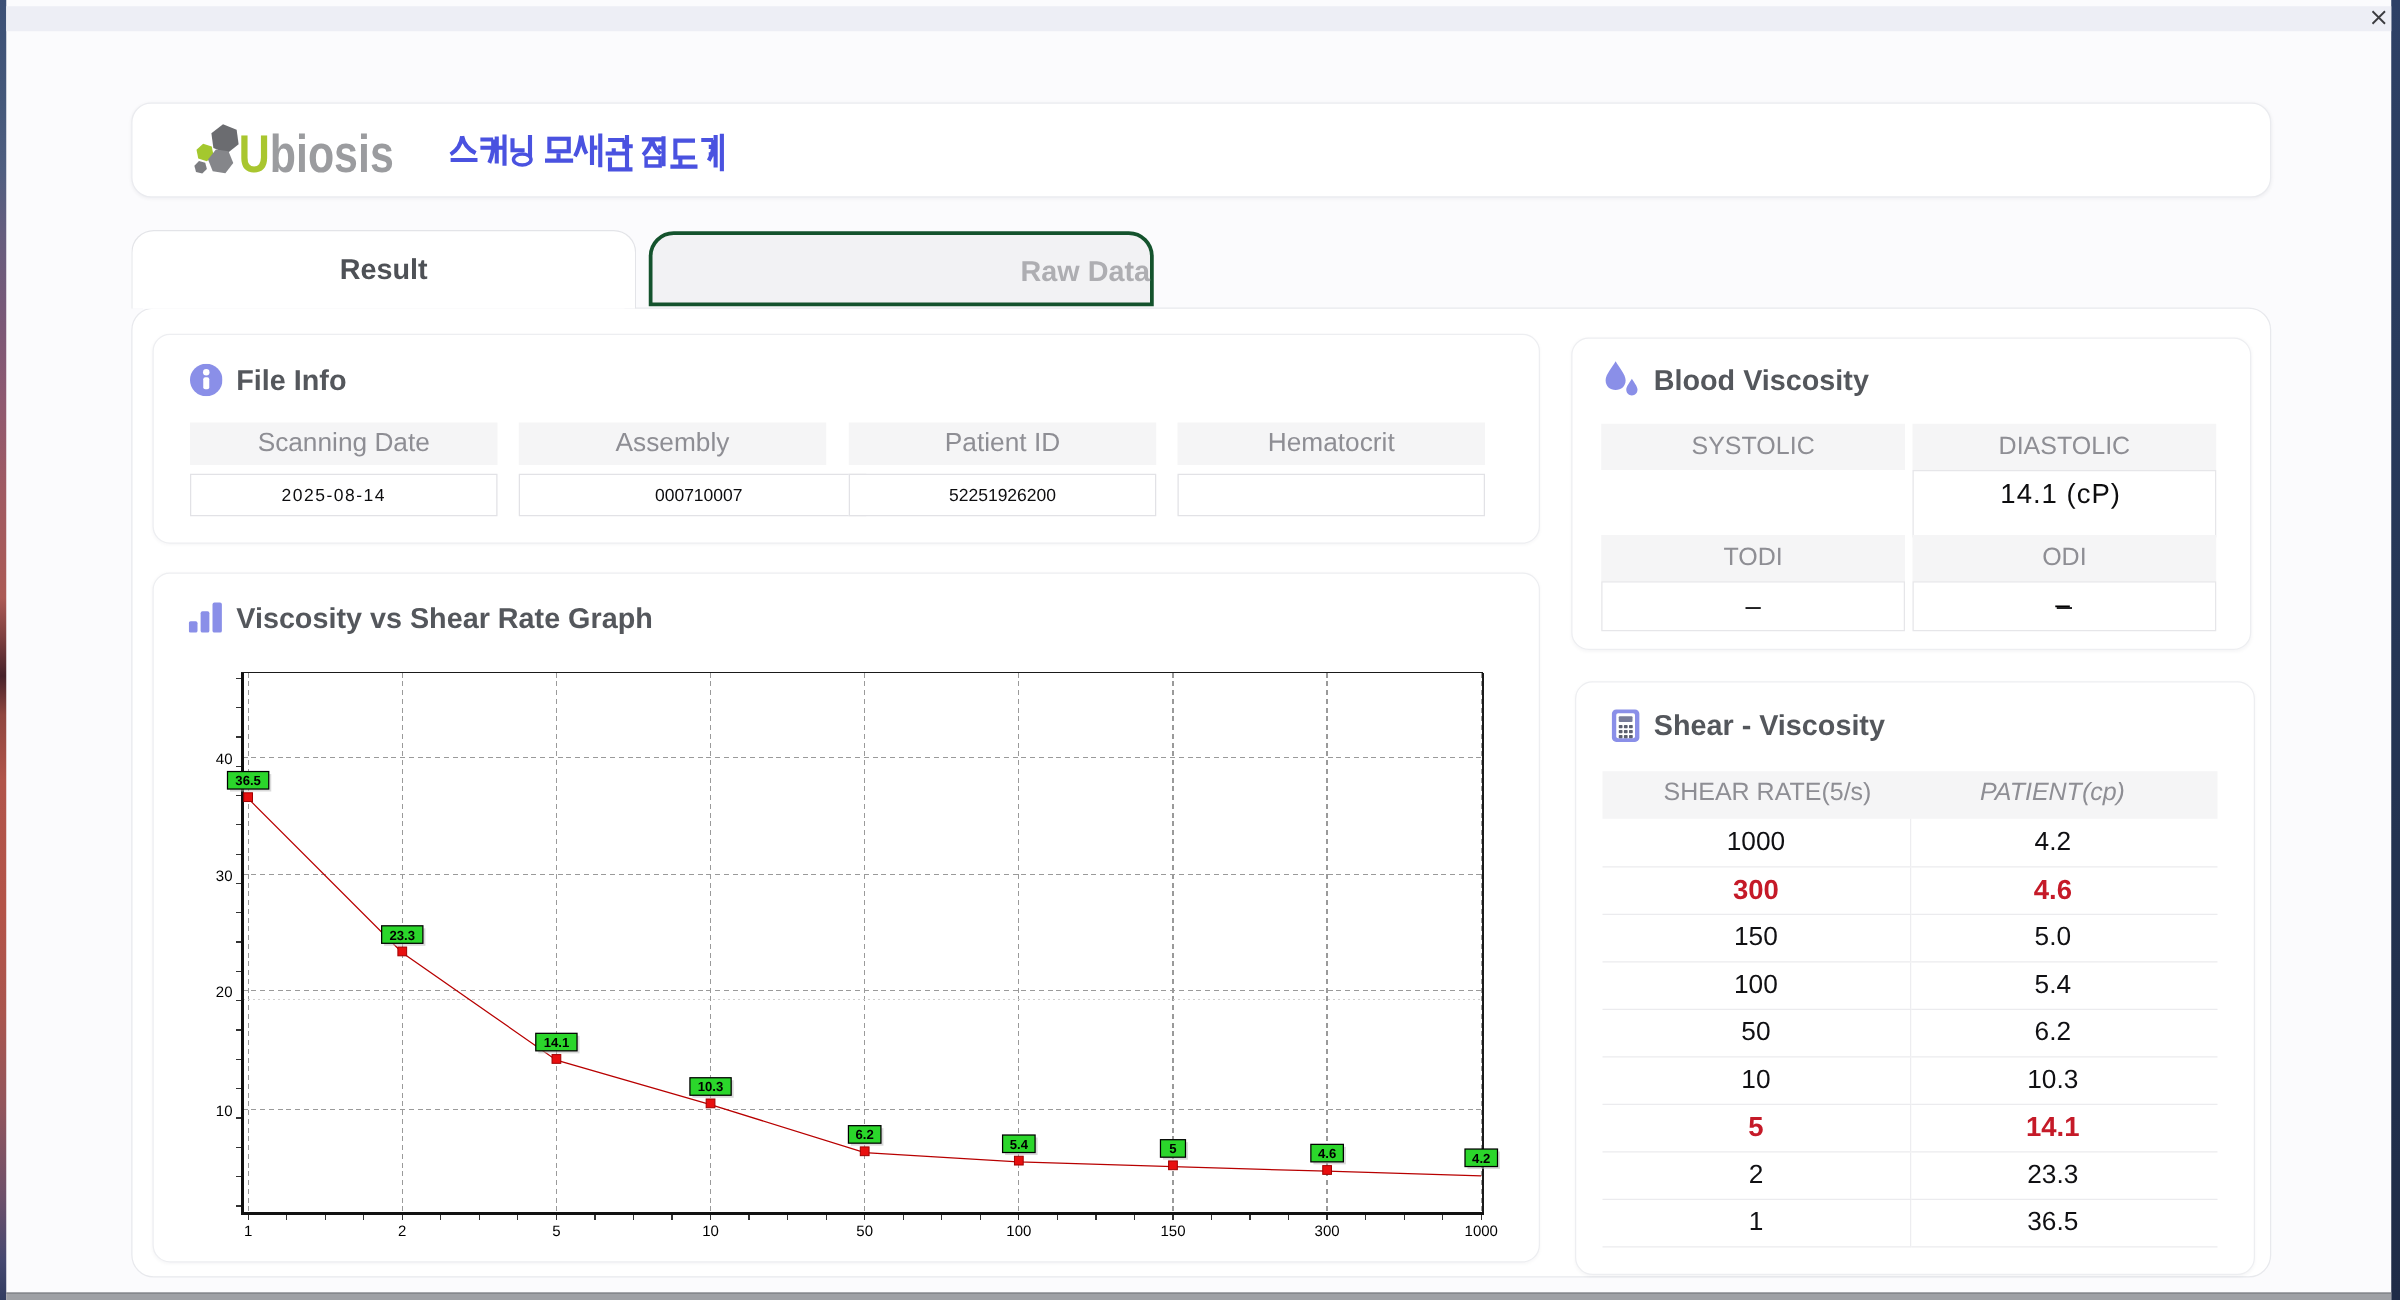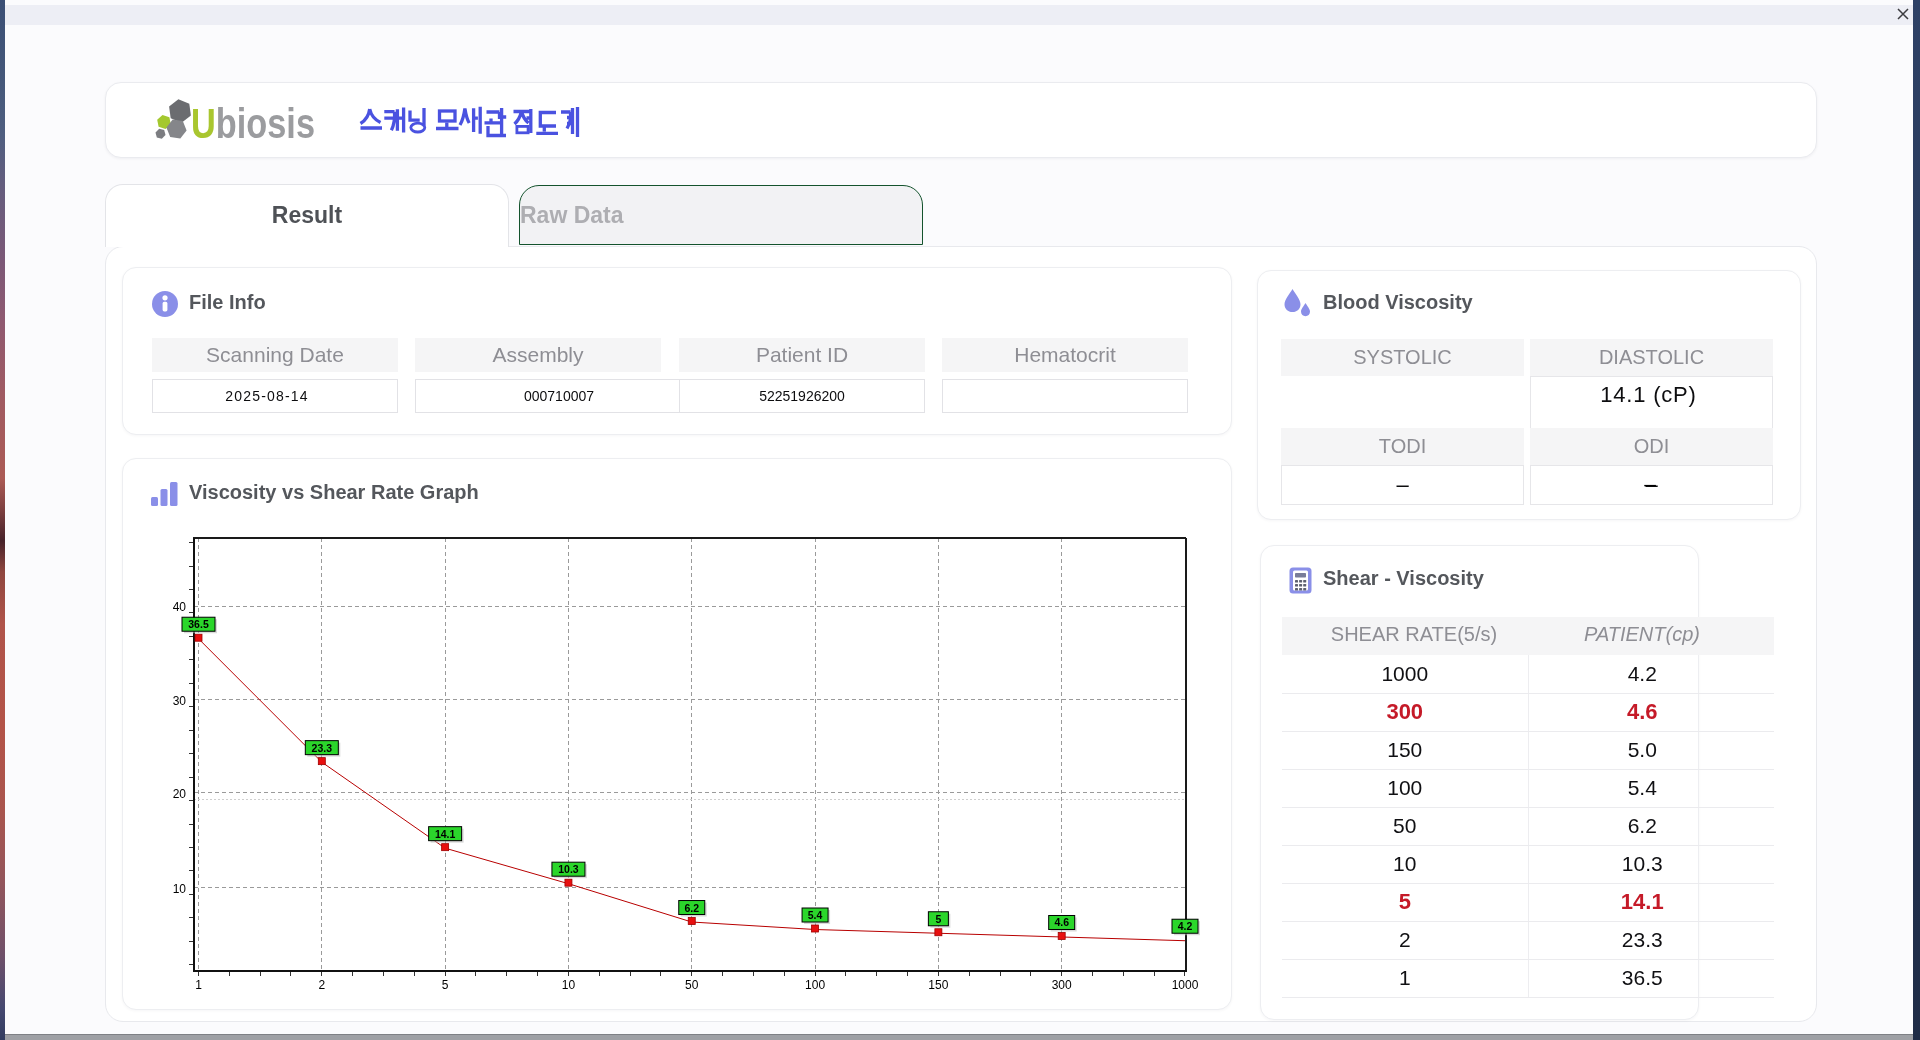--- a/index.html
+++ b/index.html
@@ -5,29 +5,29 @@
   * { margin:0; padding:0; box-sizing:border-box; }
   html,body { width:1920px; height:1040px; overflow:hidden; background:#fbfbfd; font-family:"Liberation Sans", sans-serif; }
   .abs { position:absolute; }
   #wpL { left:0; top:0; width:5px; height:1040px;
     background:linear-gradient(to bottom,#3b4f75 0%,#45587a 8%,#4f5e80 13%,#655d7e 18%,#7b5877 25%,#8f5970 31%,#a05a62 38%,#ab5a55 46%,#7e4040 49%,#47222a 52%,#8f463f 55%,#b0544a 60%,#b35348 70%,#a9554e 78%,#92555c 85%,#6e506a 92%,#454870 97%,#323c60 100%); }
   #wpR { left:1913px; top:0; width:7px; height:1040px; background:linear-gradient(to bottom,#2e4166 0%,#253655 50%,#1f2c47 100%); }
   #titlebar { left:5px; top:5px; width:1908px; height:20px; background:#edeef5; }
   #scroll { left:5px; top:1034px; width:1908px; height:6px; background:#9ea0a5; border-top:1px solid #7e8085; }
   .card { position:absolute; background:#fff; border:1px solid #eaebef; border-radius:16px; box-shadow:0 1px 3px rgba(16,24,40,.05); }
   #header { left:105px; top:82px; width:1712px; height:76px; }
-  #tab-raw { position:absolute; left:519px; top:185px; width:404px; height:60px; background:#f2f2f4; border:1px solid #14532d; border-radius:20px 20px 0 0; color:#aeaeb2; font-size:23px; font-weight:bold; text-align:left; line-height:58px; z-index:1; }
+  #tab-raw { position:absolute; left:519px; top:185px; width:404px; height:60px; background:#f2f2f4; border:3px solid #14532d; border-radius:20px 20px 0 0; color:#aeaeb2; font-size:23px; font-weight:bold; text-align:right; line-height:58px; z-index:1; }
   #panel { position:absolute; left:105px; top:246px; width:1712px; height:776px; background:#fff; border:1px solid #e8e9ed; border-radius:18px; z-index:2; }
   #tab-result { position:absolute; left:105px; top:184px; width:404px; height:63px; background:#fff; border:1px solid #e3e4e8; border-bottom:none; border-radius:18px 18px 0 0; color:#4e5156; font-size:23px; font-weight:bold; text-align:center; line-height:60px; z-index:3; }
   .icard { position:absolute; background:#fff; border:1px solid #edeef1; border-radius:14px; box-shadow:0 1px 3px rgba(16,24,40,.04); z-index:4; }
   #fileinfo { left:122px; top:267px; width:1110px; height:168px; }
   #graph { left:122px; top:458px; width:1110px; height:552px; }
   #blood { left:1257px; top:270px; width:544px; height:250px; }
-  #shear { left:1260px; top:545px; width:439px; height:475px; }
-  .sect-title { position:absolute; font-size:20px; font-weight:bold; color:#54575c; }
+  #shear { left:1260px; top:545px; width:544px; height:475px; }
+  .sect-title { position:absolute; font-size:23px; font-weight:bold; color:#54575c; }
   .hcell { position:absolute; height:34px; background:#f5f5f6; color:#8e8e94; font-size:21px; text-align:center; line-height:34px; }
   .vcell { position:absolute; height:34px; background:#fff; border:1px solid #e2e2e6; color:#0d0d0f; font-size:14px; text-align:center; line-height:32px; }
   .bhead { position:absolute; background:#f5f5f6; color:#8e8e94; font-size:20px; text-align:center; }
   .bval  { position:absolute; background:#fff; border:1px solid #e6e6e9; color:#0d0d0f; font-size:22px; text-align:center; }
   table.sv { position:absolute; border-collapse:collapse; table-layout:fixed; }
   table.sv td { text-align:center; font-size:21px; color:#101013; border-bottom:1px solid #ebebee; }
   table.sv td+td { border-left:1px solid #ededf0; }
   table.sv tr.hd td { background:#f5f5f6; color:#8e8e94; font-size:20px; border-bottom:none; padding-bottom:4px; }
   table.sv tr.hd td+td { border-left:none;font-style:italic; }
   table.sv tr td.red { color:#c51a28; font-weight:bold; font-size:22px; }

